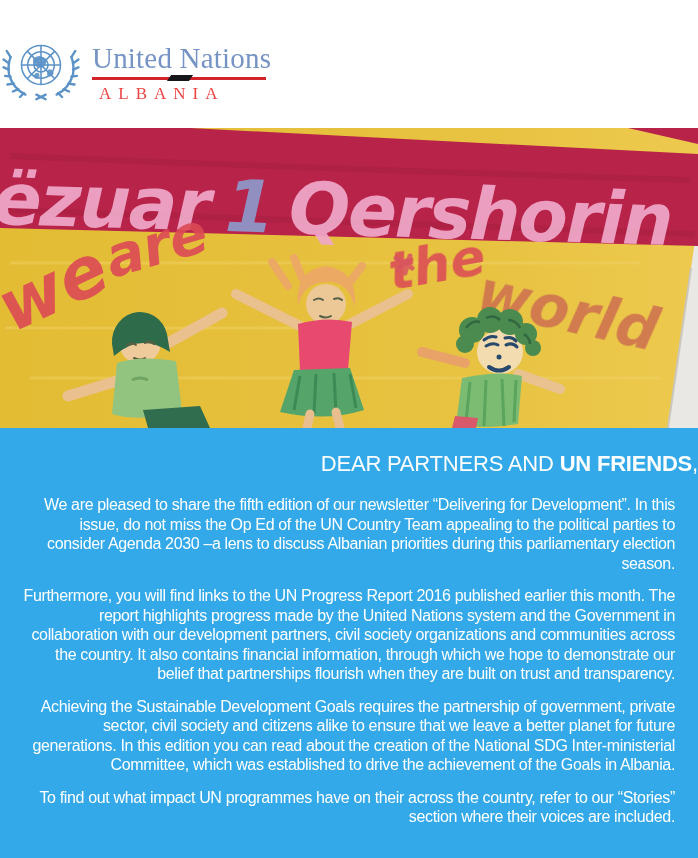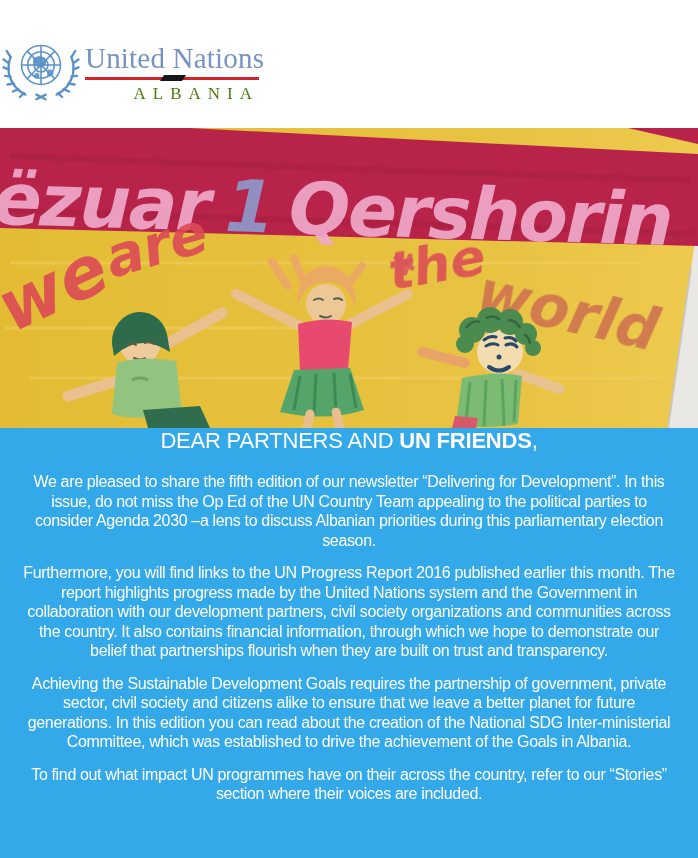--- a/index.html
+++ b/index.html
@@ -3,44 +3,44 @@
 <meta charset="utf-8">
 <style>
   html,body{margin:0;padding:0;background:#ffffff;}
   .page{
     width:698px;height:858px;margin:0 auto;position:relative;
     background:#ffffff;overflow:hidden;
     font-family:"Liberation Sans",sans-serif;
   }
   
   .header{height:128px;background:#ffffff;position:relative;}
-  .logo{position:absolute;left:2px;top:36px;display:flex;align-items:flex-start;}
+  .logo{position:absolute;left:2px;top:36px;display:flex;align-items:flex-start;gap:7px;}
   .emblem{width:78px;height:72px;display:block;}
   .logo-text{margin-left:5px;padding-top:8px;width:174px;}
   .org-name{
     font-family:"Liberation Serif",serif;font-size:29px;line-height:1.0;
     color:#7593C5;letter-spacing:0.2px;white-space:nowrap;
   }
   .flag-line{position:relative;height:3px;background:#D2232A;margin-top:4px;}
   .flag-dash{
     position:absolute;left:44%;top:-2px;width:22px;height:6px;
     background:#17171B;transform:skewX(-35deg);
   }
   .country{
-    font-family:"Liberation Serif",serif;font-size:17px;color:#4d7c0f;
-    letter-spacing:7px;text-align:right;margin-top:4px;padding-left:7px;
+    font-family:"Liberation Serif",serif;font-size:17px;color:#ef4444;
+    letter-spacing:7px;text-align:left;margin-top:4px;padding-left:7px;
     white-space:nowrap;
   }
   
   .hero{display:block;width:698px;height:300px;}
   .hero text{font-family:"DejaVu Sans",sans-serif;}
   
   .main{
     background:#33A9E9;height:430px;box-sizing:border-box;
-    color:#ffffff;text-align:center;
+    padding-top:23px;color:#ffffff;text-align:right;
   }
   .main h1{
     font-size:22px;font-weight:400;letter-spacing:-0.2px;
     margin:0 0 18px;color:#ffffff;
   }
   .main h1 b{font-weight:700;}
   .paras{width:652px;margin:0 auto;}
   .paras p{
     font-size:16px;line-height:19.5px;letter-spacing:-0.35px;
     margin:0 0 13px;color:#ffffff;

